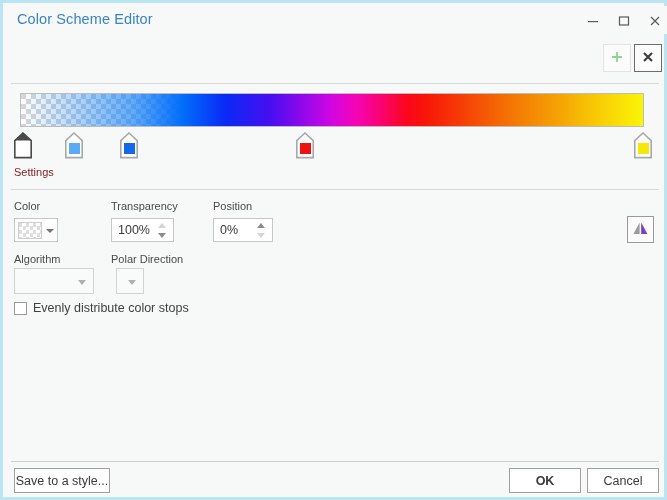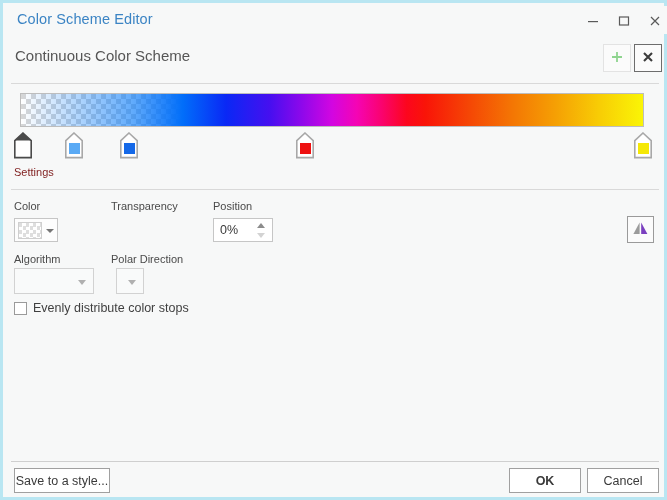--- a/index.html
+++ b/index.html
@@ -314,21 +314,20 @@
         </svg>
     </button>
     <button class="win-btn" id="btn-close">
       <svg width="12" height="12" viewBox="0 0 12 12">
           <path d="M2 2 L10 10 M10 2 L2 10" stroke="#5a5a5a" stroke-width="1.2" fill="none"></path>
         </svg>
     </button>
   </div>
 
   <div id="header-row">
-    <div id="scheme-name">Continuous Color Scheme</div>
 
     <button id="btn-add">
       <svg width="16" height="16" viewBox="0 0 16 16">
         <path d="M8 3 L8 13 M3 8 L13 8" stroke="#8fd48f" stroke-width="1.8" fill="none"></path>
       </svg>
     </button>
     <button id="btn-remove">
       <svg width="16" height="16" viewBox="0 0 16 16">
         <path d="M4 4 L12 12 M12 4 L4 12" stroke="#3c3c3c" stroke-width="2.1" fill="none"></path>
       </svg>
@@ -375,20 +374,27 @@
   <div id="settings-label">Settings</div>
   <div id="settings-sep"></div>
 
   <div class="field-label" id="lbl-color">Color</div>
   <div id="color-picker">
     <div id="color-swatch"></div>
     <div id="color-caret"></div>
   </div>
 
   <div class="field-label" id="lbl-transparency">Transparency</div>
+  <div class="spinbox" id="spin-transparency">
+    <span class="spin-value">100%</span>
+    <span class="spin-arrows">
+      <span class="spin-up dim"></span>
+      <span class="spin-down strong"></span>
+    </span>
+  </div>
 
   <div class="field-label" id="lbl-position">Position</div>
   <div class="spinbox" id="spin-position">
     <span class="spin-value">0%</span>
     <span class="spin-arrows">
       <span class="spin-up strong"></span>
       <span class="spin-down dim"></span>
     </span>
   </div>
 

